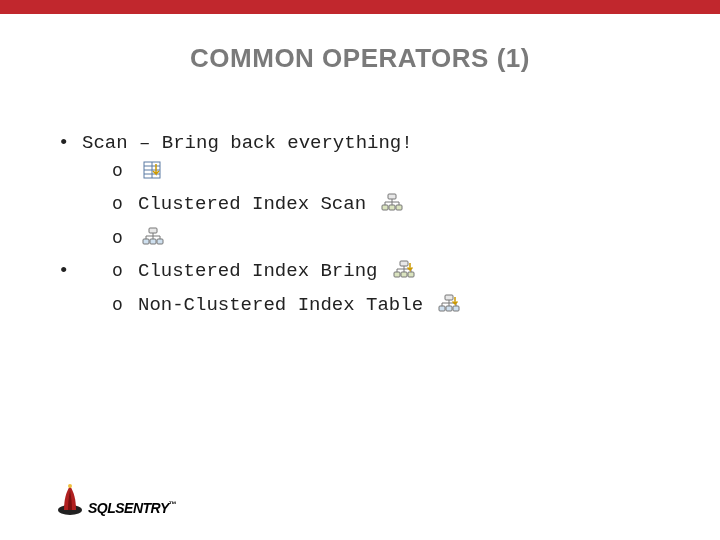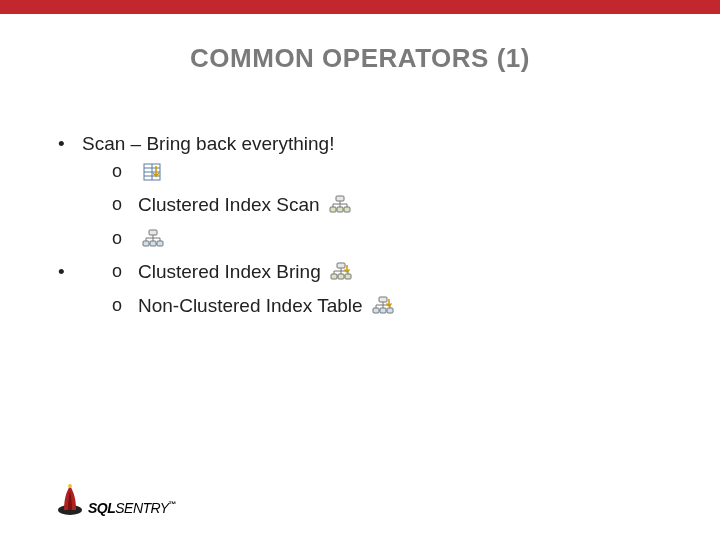--- a/index.html
+++ b/index.html
@@ -46,20 +46,21 @@
   }
   ul.bullets {
     list-style: none;
     margin: 0;
     padding: 0;
   }
   ul.bullets > li {
     position: relative;
     padding-left: 26px;
     margin-bottom: 2px;
+    font-family: Liberation Mono, monospace;
   }
   ul.bullets > li::before {
     content: "•";
     position: absolute;
     left: 2px;
     top: 0;
     font-size: 19px;
     color: #222;
   }
   ul.sub {
@@ -98,21 +99,21 @@
     margin-right: 4px;
   }
   .logo-text {
     font-size: 14px;
     font-style: italic;
     font-weight: bold;
     color: #000;
     letter-spacing: -0.5px;
   }
   .logo-text .sentry {
-    font-weight: normal;
+    font-weight: bold;
   }
   .logo-text .tm {
     font-size: 8px;
     vertical-align: top;
     font-style: normal;
   }
 </style>
 </head>
 <body>
 

